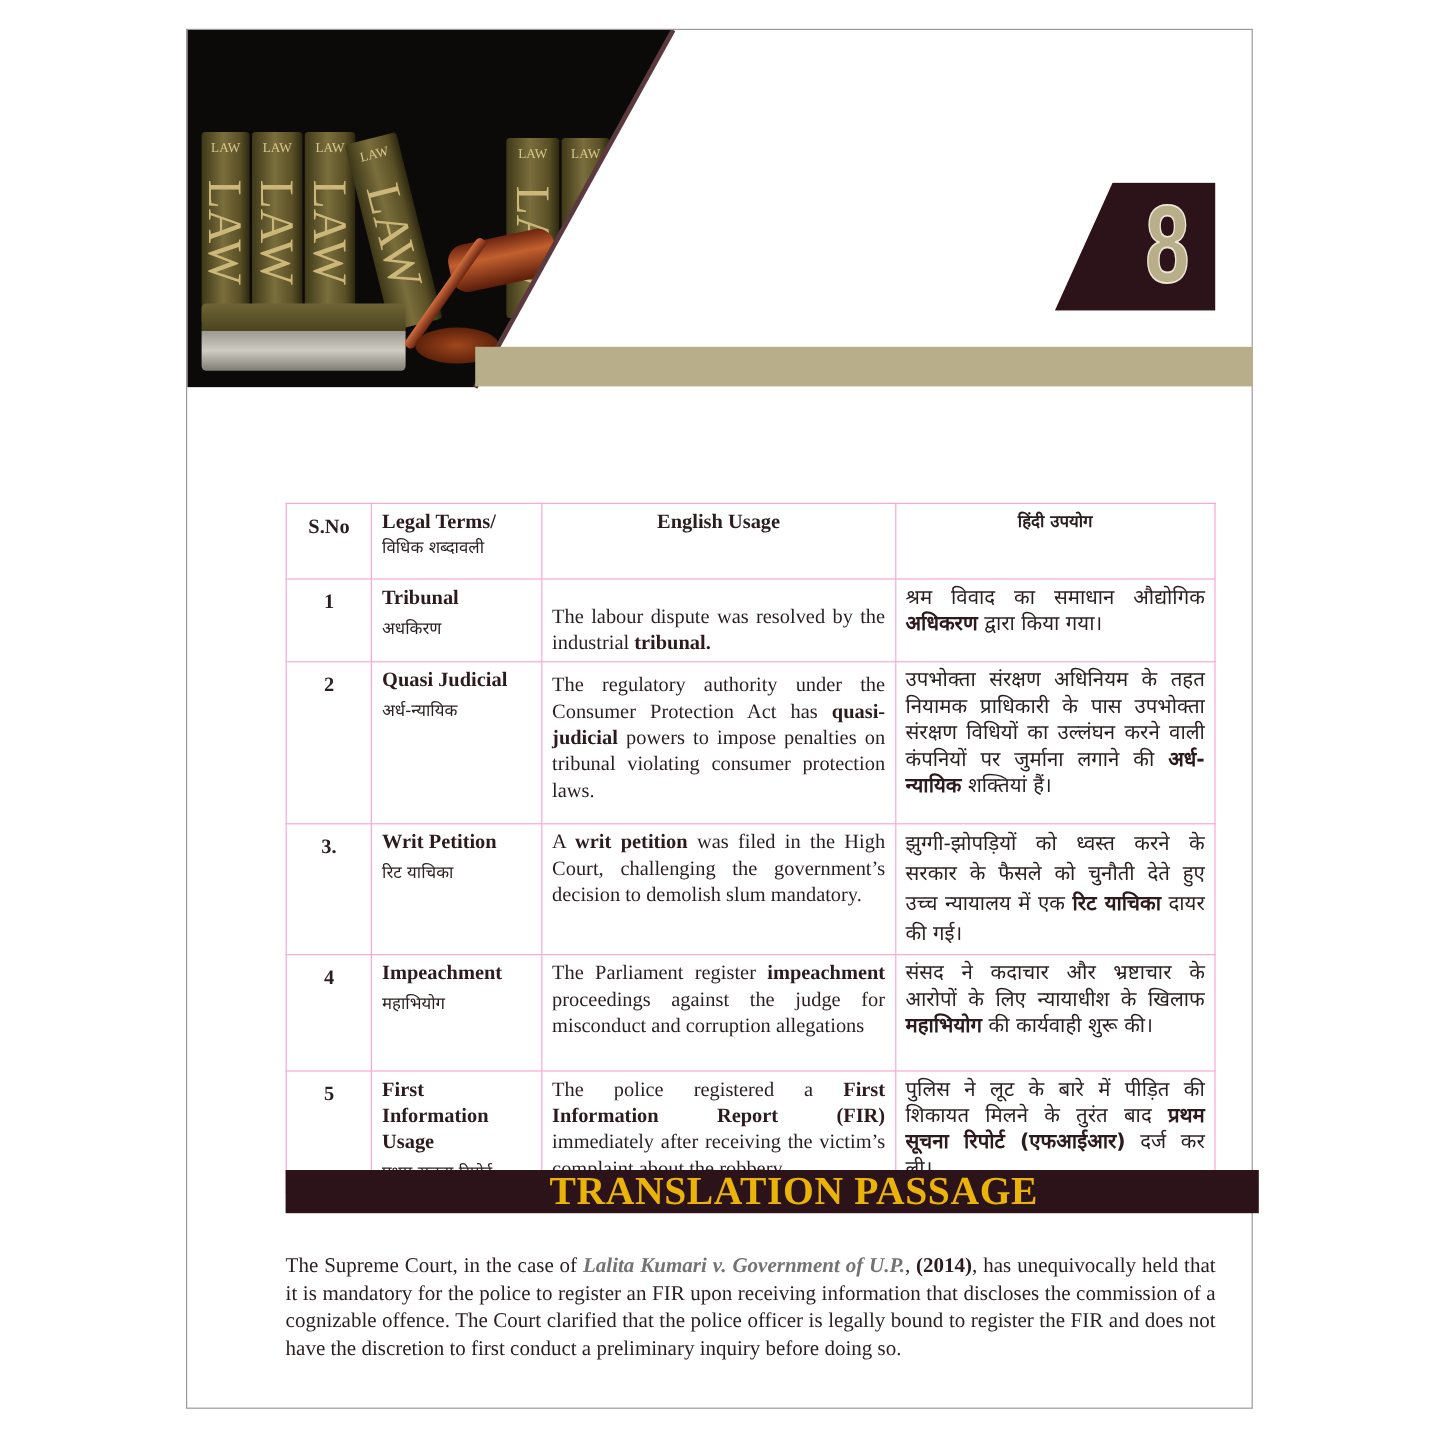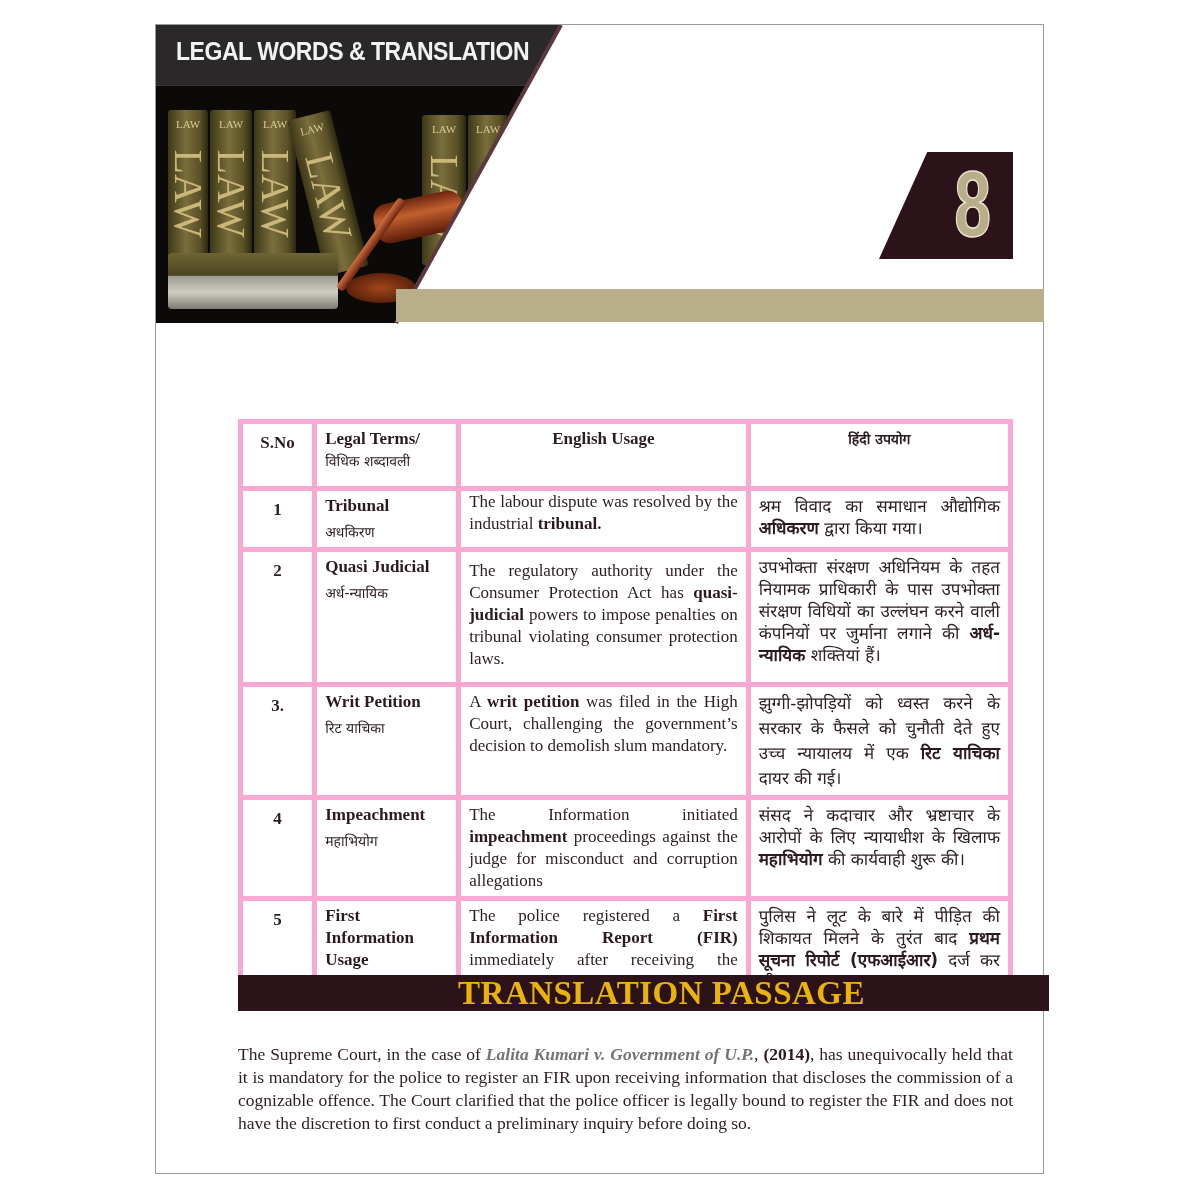--- a/index.html
+++ b/index.html
@@ -79,21 +79,21 @@
   .sec-title {
     position: absolute; left: 82px; top: 362px;
     font-family: "Liberation Serif", serif; font-weight: bold; font-size: 20px;
     color: #2c1a1e; letter-spacing: 0.3px;
   }
   table.terms {
     position: absolute; left: 82px; top: 394px; width: 775px;
     border-collapse: collapse; font-family: "Liberation Serif", serif; color: #2a1e20;
   }
   table.terms td, table.terms th {
-    border: 5px solid #f9a8d4; vertical-align: top; padding: 4px 8px;
+    border: 1px solid #f9a8d4; vertical-align: top; padding: 4px 8px;
     font-size: 17px; line-height: 22px;
   }
   table.terms th { font-weight: bold; height: 50px; }
   .c-sno { width: 54px; text-align: center; font-weight: bold; padding-top: 8px !important; }
   .c-term { width: 124px; }
   .c-eng { width: 276px; text-align: justify; margin-top: 43px; }
   .c-hin { width: 248px; text-align: justify; }
   .term-en { font-weight: bold; display: block; color: #2c1a1e; }
   .term-hi { display: block; margin-top: 4px; font-family: "DejaVu Sans", sans-serif; font-size: 14px; }
   .hin-text { font-family: "DejaVu Sans", sans-serif; font-size: 13.5px; line-height: 27px; }
@@ -142,23 +142,20 @@
         <span class="lbl">LAW</span>
         <span class="big">LAW</span>
       </div>
     <div class="book" style="left:312px;top:90px;width:40px;height:150px;">
         <span class="lbl">LAW</span>
       </div>
     <div class="book-lying"></div>
     <div class="gavel-head"></div>
     <div class="gavel-handle"></div>
     <div class="gavel-base"></div>
-    <div class="hero-titlebar">
-      <span class="hero-title">LEGAL WORDS &amp; TRANSLATION</span>
-    </div>
   </div>
   <svg style="position:absolute;left:0;top:0;" width="420" height="300">
     <line x1="405" y1="0" x2="240" y2="298" stroke="#5a3a3e" stroke-width="4"></line>
   </svg>
 
   <div class="gold-bar"></div>
 
 
   <div class="chapter-badge">
     <span class="chapter-num">8</span>
@@ -177,21 +174,21 @@
         <th class="c-hin th-hin">हिंदी उपयोग</th>
       </tr>
     </thead>
     <tbody>
       <tr style="height:56px">
         <td class="c-sno">1</td>
         <td class="c-term">
           <span class="term-en">Tribunal</span>
           <span class="term-hi">अधकिरण</span>
         </td>
-        <td class="c-eng" style="padding-top:0"><span>The labour dispute was resolved by the industrial </span><b class="em">tribunal.</b><span></span></td>
+        <td class="c-eng" style="padding-top:20px"><span>The labour dispute was resolved by the industrial </span><b class="em">tribunal.</b><span></span></td>
         <td class="c-hin hin-text"><span>श्रम विवाद का समाधान औद्योगिक </span><b class="em">अधिकरण</b><span> द्वारा किया गया।</span></td>
       </tr>
       <tr style="height:135px">
         <td class="c-sno">2</td>
         <td class="c-term">
           <span class="term-en">Quasi Judicial</span>
           <span class="term-hi">अर्ध-न्यायिक</span>
         </td>
         <td class="c-eng" style="padding-top:8px"><span>The regulatory authority under the Consumer Protection Act has </span><b class="em">quasi-judicial</b><span> powers to impose penalties on tribunal violating consumer protection laws.</span></td>
         <td class="c-hin hin-text"><span>उपभोक्ता संरक्षण अधिनियम के तहत नियामक प्राधिकारी के पास उपभोक्ता संरक्षण विधियों का उल्लंघन करने वाली कंपनियों पर जुर्माना लगाने की </span><b class="em">अर्ध-न्यायिक</b><span> शक्तियां हैं।</span></td>
@@ -204,21 +201,21 @@
         </td>
         <td class="c-eng"><span>A </span><b class="em">writ petition</b><span> was filed in the High Court, challenging the government’s decision to demolish slum mandatory.</span></td>
         <td class="c-hin hin-text" style="line-height:25px"><span>झुग्गी-झोपड़ियों को ध्वस्त करने के सरकार के फैसले को चुनौती देते हुए उच्च न्यायालय में एक </span><b class="em">रिट याचिका</b><span> दायर की गई।</span></td>
       </tr>
       <tr style="height:97px">
         <td class="c-sno">4</td>
         <td class="c-term">
           <span class="term-en">Impeachment</span>
           <span class="term-hi">महाभियोग</span>
         </td>
-        <td class="c-eng"><span>The Information initiated </span><b class="em">impeachment</b><span> proceedings against the judge for misconduct and corruption allegations</span></td>
+        <td class="c-eng"><span>The Parliament register </span><b class="em">impeachment</b><span> proceedings against the judge for misconduct and corruption allegations</span></td>
         <td class="c-hin hin-text"><span>संसद ने कदाचार और भ्रष्टाचार के आरोपों के लिए न्यायाधीश के खिलाफ </span><b class="em">महाभियोग</b><span> की कार्यवाही शुरू की।</span></td>
       </tr>
       <tr style="height:97px">
         <td class="c-sno">5</td>
         <td class="c-term">
           <span class="term-en">First Information Usage</span>
           <span class="term-hi">प्रथम सूचना रिपोर्ट</span>
         </td>
         <td class="c-eng"><span>The police registered a </span><b class="em">First Information Report (FIR)</b><span> immediately after receiving the victim’s complaint about the robbery.</span></td>
         <td class="c-hin hin-text"><span>पुलिस ने लूट के बारे में पीड़ित की शिकायत मिलने के तुरंत बाद </span><b class="em">प्रथम सूचना रिपोर्ट (एफआईआर)</b><span> दर्ज कर ली।</span></td>

